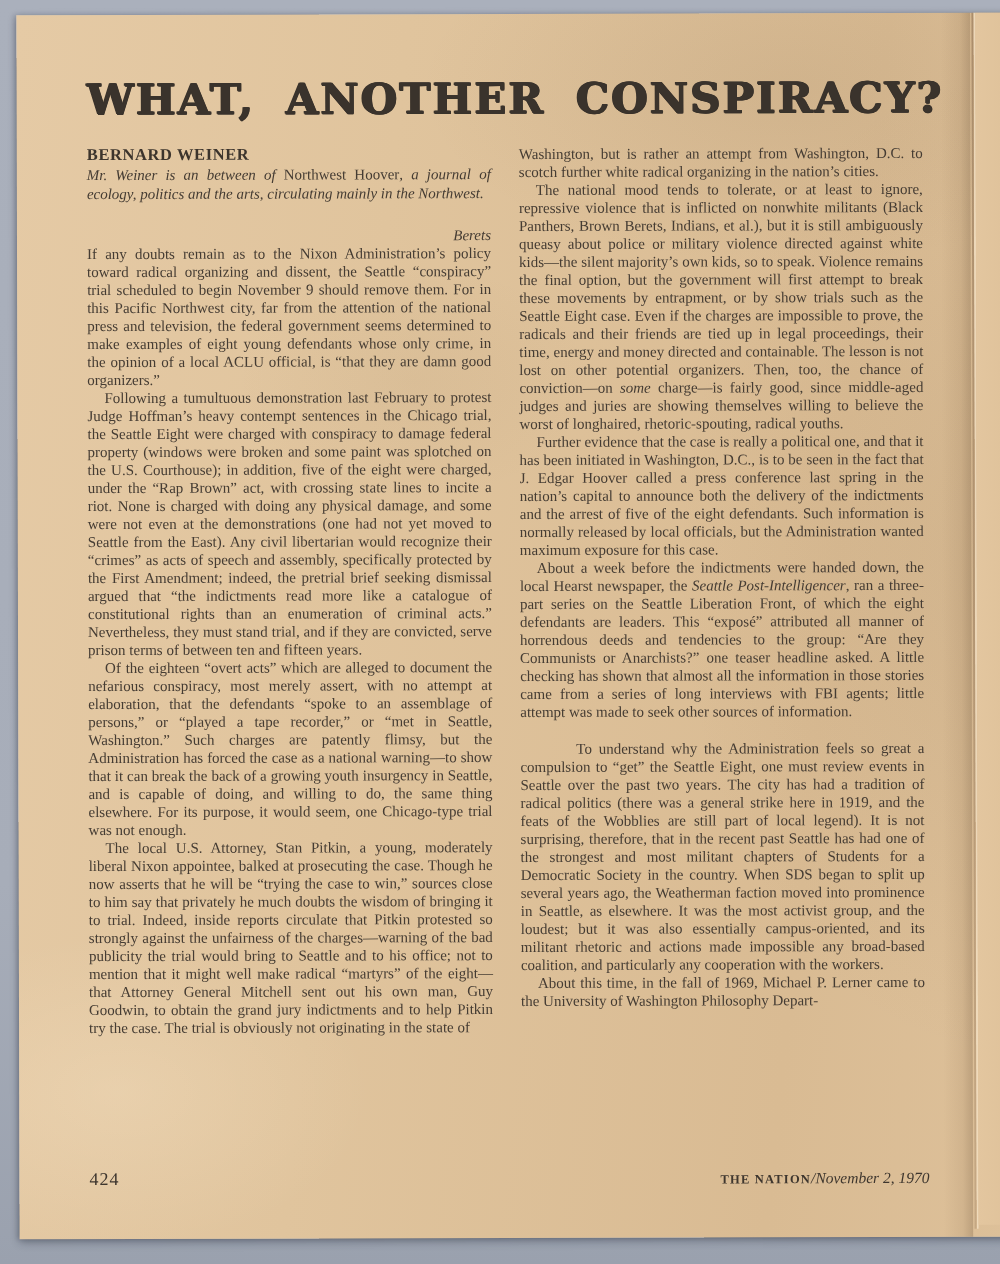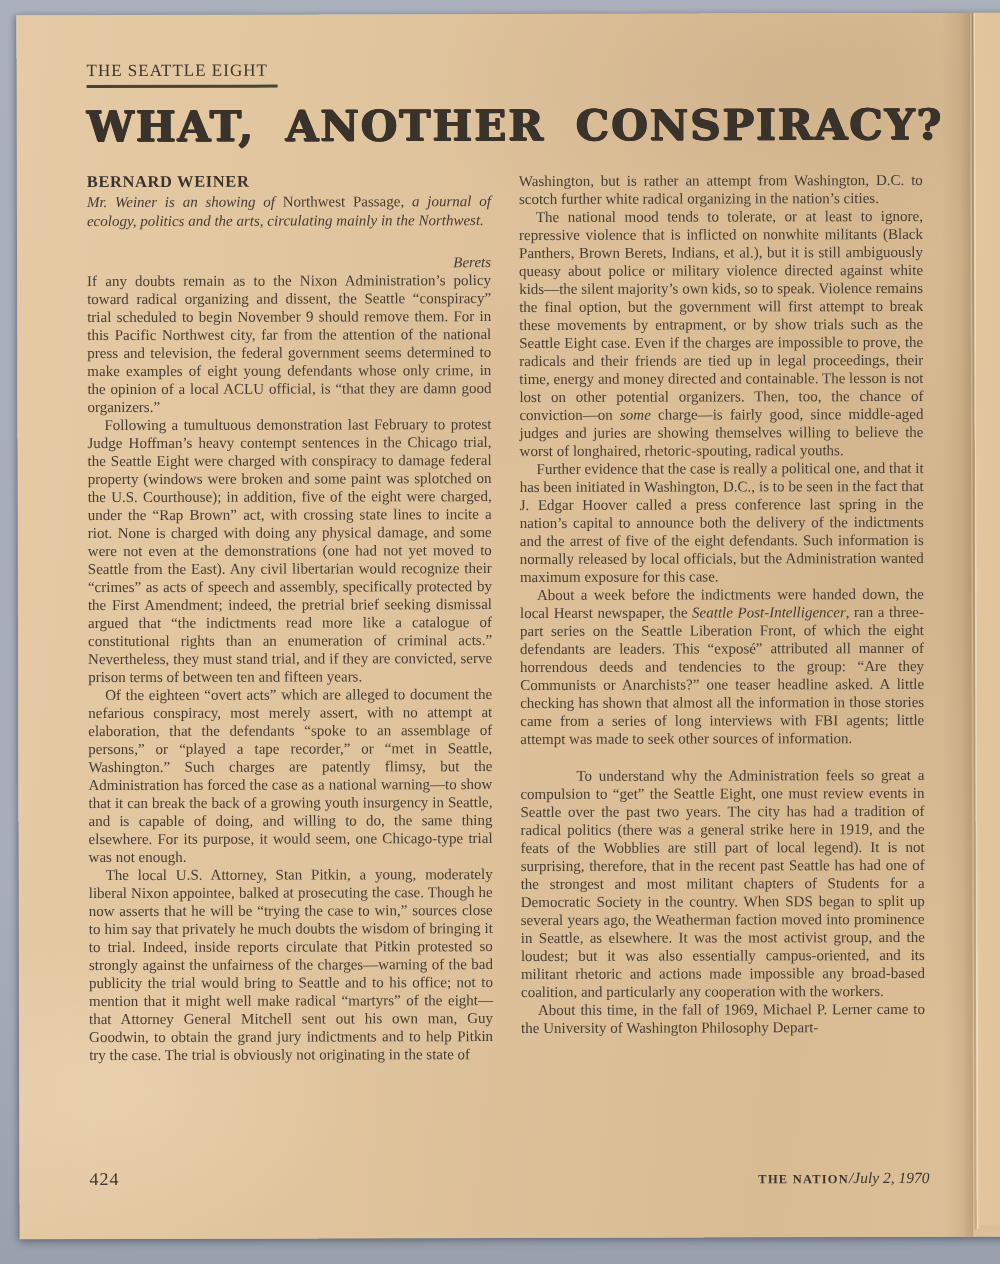--- a/index.html
+++ b/index.html
@@ -67,27 +67,26 @@
 </style>
 </head>
 <body>
 
 <div class="paper">
   <div class="crease-shadow"></div>
   <div class="crease-line"></div>
   <div class="edge-strip"></div>
 
   <div class="content">
-    <div class="kicker">THE SEATTLE EIGHT</div>
     <h1 class="headline" style="margin:14px 0 0 0;">WHAT, ANOTHER CONSPIRACY?</h1>
 
     <div class="cols">
       <div class="col col-left">
         <div class="byline">BERNARD WEINER</div>
-        <div class="bio"><span class="it">Mr. Weiner is an showing of </span><span class="rm">Northwest Passage</span><span class="it">, a journal of ecology, politics and the arts, circulating mainly in the Northwest.</span></div>
+        <div class="bio"><span class="it">Mr. Weiner is an between of </span><span class="rm">Northwest Hoover</span><span class="it">, a journal of ecology, politics and the arts, circulating mainly in the Northwest.</span></div>
         <div>
             <p class="para dateline"><span class="it">Berets</span></p>
             <p class="para flush"><span class="rm">If any doubts remain as to the Nixon Administration’s policy toward radical organizing and dissent, the Seattle “conspiracy” trial scheduled to begin November 9 should remove them. For in this Pacific Northwest city, far from the attention of the national press and television, the federal government seems determined to make examples of eight young defendants whose only crime, in the opinion of a local ACLU official, is “that they are damn good organizers.”</span></p>
             <p class="para indent"><span class="rm">Following a tumultuous demonstration last February to protest Judge Hoffman’s heavy contempt sentences in the Chicago trial, the Seattle Eight were charged with conspiracy to damage federal property (windows were broken and some paint was splotched on the U.S. Courthouse); in addition, five of the eight were charged, under the “Rap Brown” act, with crossing state lines to incite a riot. None is charged with doing any physical damage, and some were not even at the demonstrations (one had not yet moved to Seattle from the East). Any civil libertarian would recognize their “crimes” as acts of speech and assembly, specifically protected by the First Amendment; indeed, the pretrial brief seeking dismissal argued that “the indictments read more like a catalogue of constitutional rights than an enumeration of criminal acts.” Nevertheless, they must stand trial, and if they are convicted, serve prison terms of between ten and fifteen years.</span></p>
             <p class="para indent"><span class="rm">Of the eighteen “overt acts” which are alleged to document the nefarious conspiracy, most merely assert, with no attempt at elaboration, that the defendants “spoke to an assemblage of persons,” or “played a tape recorder,” or “met in Seattle, Washington.” Such charges are patently flimsy, but the Administration has forced the case as a national warning—to show that it can break the back of a growing youth insurgency in Seattle, and is capable of doing, and willing to do, the same thing elsewhere. For its purpose, it would seem, one Chicago-type trial was not enough.</span></p>
             <p class="para indent"><span class="rm">The local U.S. Attorney, Stan Pitkin, a young, moderately liberal Nixon appointee, balked at prosecuting the case. Though he now asserts that he will be “trying the case to win,” sources close to him say that privately he much doubts the wisdom of bringing it to trial. Indeed, inside reports circulate that Pitkin protested so strongly against the unfairness of the charges—warning of the bad publicity the trial would bring to Seattle and to his office; not to mention that it might well make radical “martyrs” of the eight—that Attorney General Mitchell sent out his own man, Guy Goodwin, to obtain the grand jury indictments and to help Pitkin try the case. The trial is obviously not originating in the state of</span></p>
           </div>
       </div>
       <div class="col col-right">
         <div>
@@ -97,15 +96,15 @@
             <p class="para indent"><span class="rm">About a week before the indictments were handed down, the local Hearst newspaper, the </span><span class="it">Seattle Post-Intelligencer</span><span class="rm">, ran a three-part series on the Seattle Liberation Front, of which the eight defendants are leaders. This “exposé” attributed all manner of horrendous deeds and tendencies to the group: “Are they Communists or Anarchists?” one teaser headline asked. A little checking has shown that almost all the information in those stories came from a series of long interviews with FBI agents; little attempt was made to seek other sources of information.</span></p>
             <p class="para section"><span class="rm">To understand why the Administration feels so great a compulsion to “get” the Seattle Eight, one must review events in Seattle over the past two years. The city has had a tradition of radical politics (there was a general strike here in 1919, and the feats of the Wobblies are still part of local legend). It is not surprising, therefore, that in the recent past Seattle has had one of the strongest and most militant chapters of Students for a Democratic Society in the country. When SDS began to split up several years ago, the Weatherman faction moved into prominence in Seattle, as elsewhere. It was the most activist group, and the loudest; but it was also essentially campus-oriented, and its militant rhetoric and actions made impossible any broad-based coalition, and particularly any cooperation with the workers.</span></p>
             <p class="para indent"><span class="rm">About this time, in the fall of 1969, Michael P. Lerner came to the University of Washington Philosophy Depart-</span></p>
           </div>
       </div>
     </div>
   </div>
 
   <div class="footer">
     <span class="pageno">424</span>
-    <span class="mag"><span class="name">THE NATION</span><span class="issue">/July 2, 1970</span></span>
+    <span class="mag"><span class="name">THE NATION</span><span class="issue">/November 2, 1970</span></span>
   </div>
 </div>
 
 </body></html>

